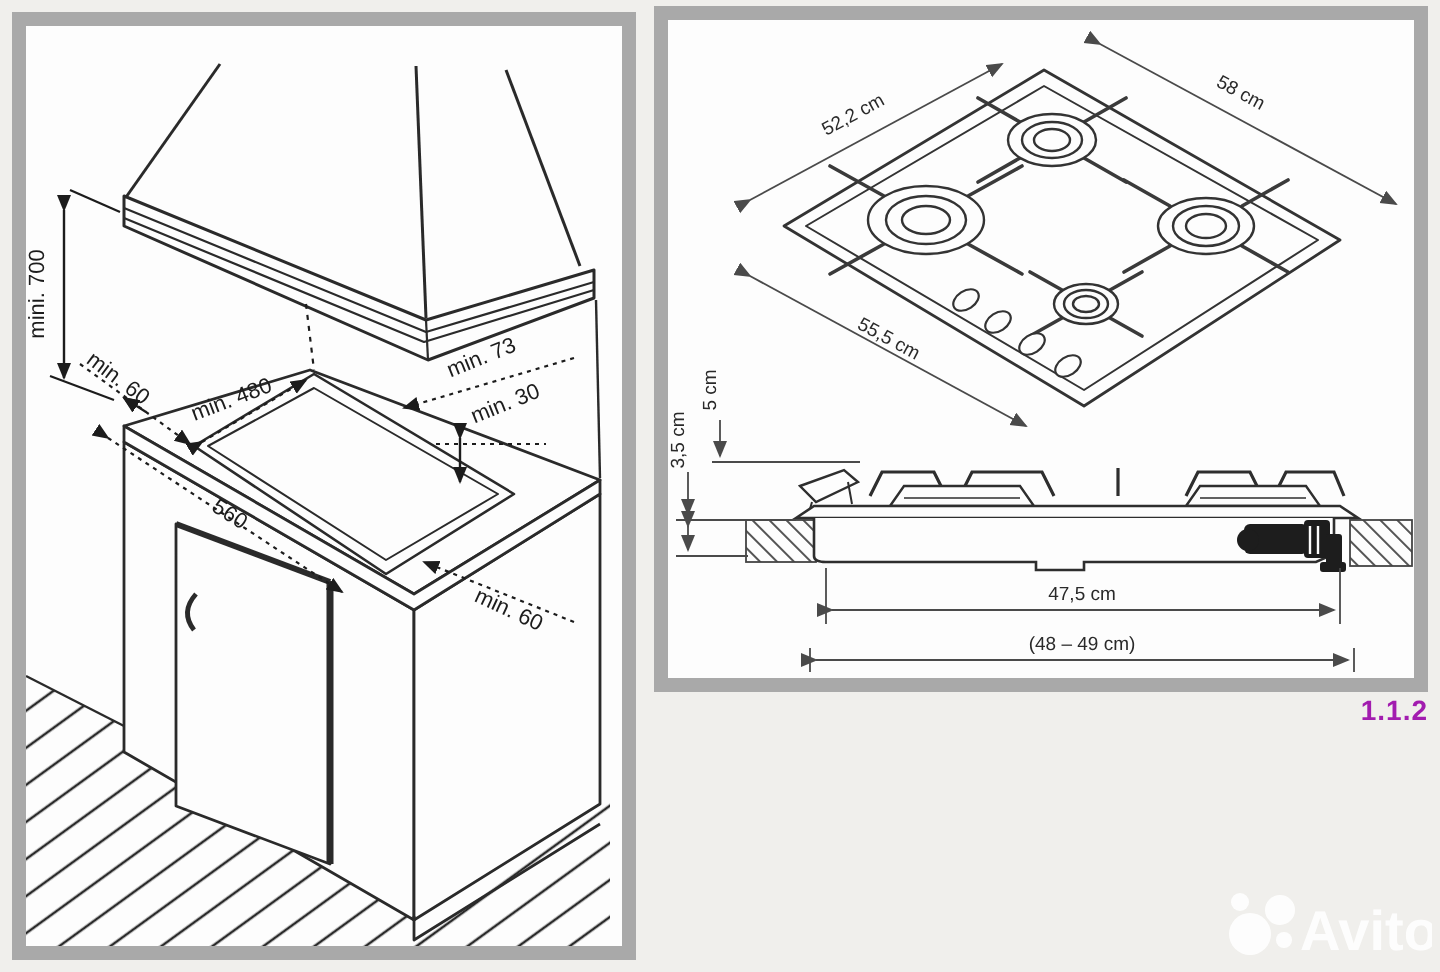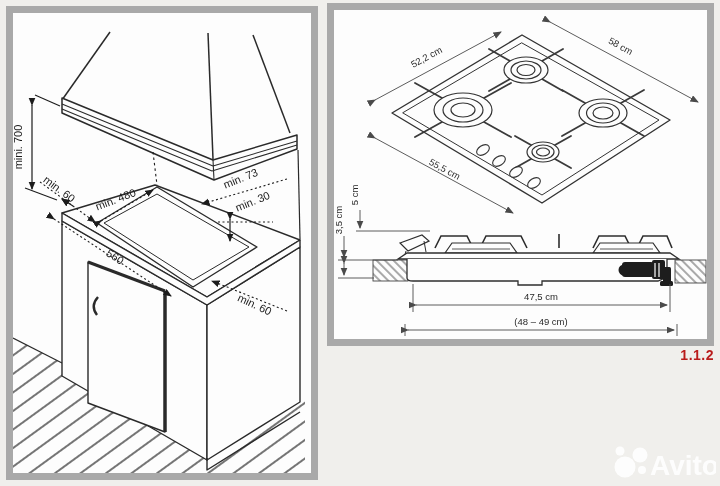--- a/index.html
+++ b/index.html
@@ -9,21 +9,21 @@
     font-family:"Liberation Sans", sans-serif;
   }
   .panel{
     position:absolute;background:#fdfdfd;border:7px solid #a9a9a9;
     box-sizing:border-box;
   }
   #panel-left{left:6px;top:6px;width:312px;height:474px;}
   #panel-right{left:327px;top:3px;width:387px;height:343px;}
   .fig-num{
     position:absolute;left:664px;top:347px;width:50px;text-align:right;
-    font-size:14px;font-weight:bold;color:#b91c1c;letter-spacing:.5px;
+    font-size:14px;font-weight:bold;color:#a21caf;letter-spacing:.5px;
   }
   .watermark{position:absolute;left:598px;top:440px;opacity:.92;}
   svg text{font-family:"Liberation Sans", sans-serif;}
   .dimL{font-size:11px;fill:#1c1c1c;}
   .dimR{font-size:9.5px;fill:#2a2a2a;}
 </style>
 </head>
 <body>
 
 <div class="panel" id="panel-left">

